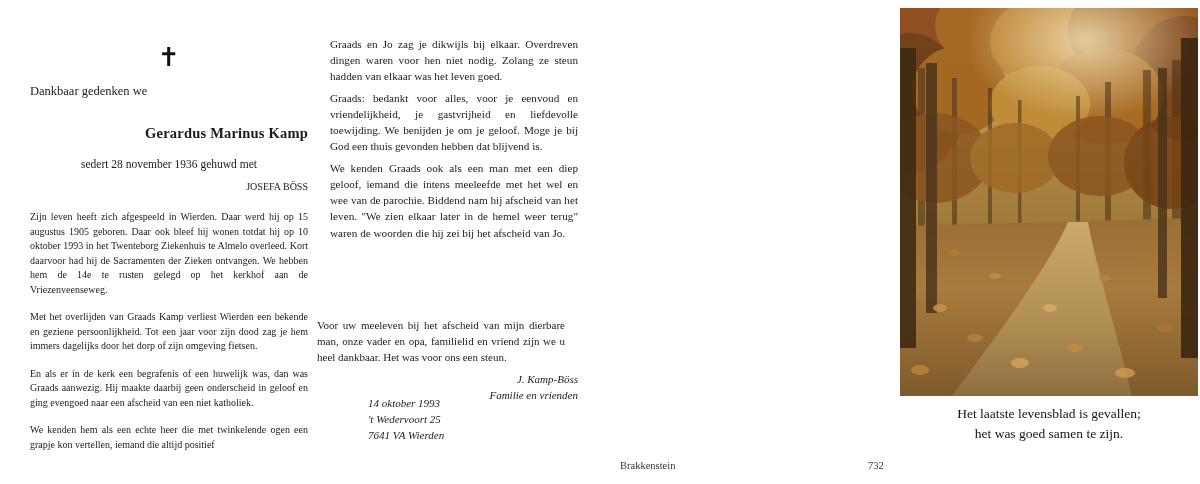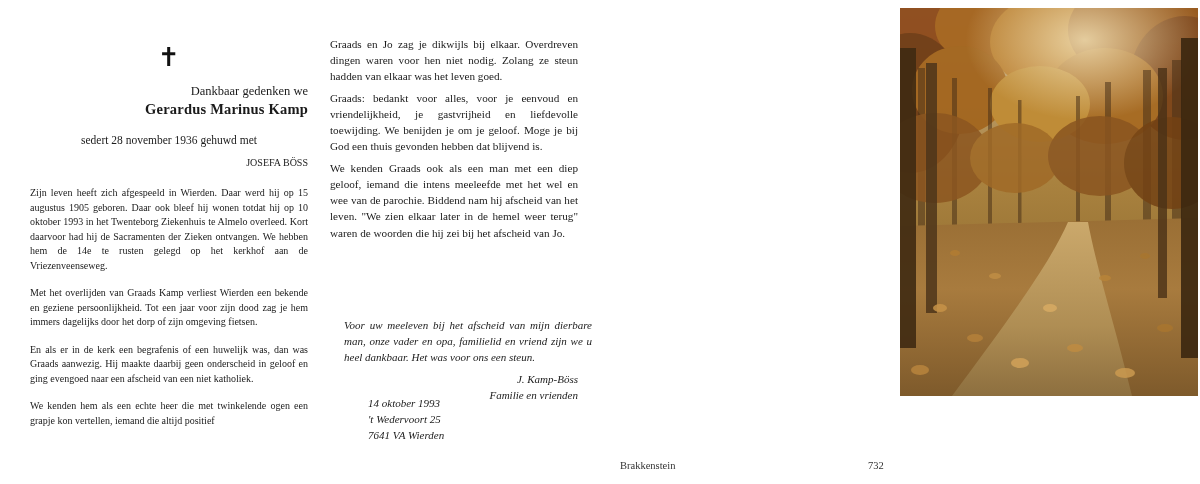--- a/index.html
+++ b/index.html
@@ -33,23 +33,23 @@
   .cross {
     text-align: center;
     font-size: 26px;
     line-height: 1;
     color: #111;
     margin-top: 20px;
     margin-bottom: 14px;
     font-family: "DejaVu Sans", sans-serif;
   }
   .dankbaar {
-    text-align: right;
+    text-align: left;
     font-size: 12.5px;
-    margin-bottom: 2px;
+    margin-bottom: 26px;
   }
   .name {
     text-align: right;
     font-size: 14.5px;
     font-weight: bold;
     letter-spacing: 0.2px;
     margin-bottom: 16px;
   }
   .sedert {
     text-align: center;
@@ -77,24 +77,23 @@
     height: 410px;
   }
   .col2 .body-para {
     font-size: 11.2px;
     line-height: 1.45;
     text-align: justify;
     margin: 0 0 5px 0;
   }
   .thanks {
     position: absolute;
-    left: 344px;
+    left: 317px;
     top: 318px;
     width: 248px;
-    font-style: italic;
     font-size: 11px;
     line-height: 1.45;
     text-align: justify;
   }
   .signature {
     position: absolute;
     left: 330px;
     top: 372px;
     width: 248px;
     font-style: italic;
@@ -273,15 +272,17 @@
           <ellipse cx="150" cy="300" rx="7" ry="4" fill="#d8ab63"></ellipse>
           <ellipse cx="95" cy="268" rx="6" ry="3" fill="#c08e45"></ellipse>
           <ellipse cx="205" cy="270" rx="6" ry="3" fill="#b88439"></ellipse>
           <ellipse cx="245" cy="248" rx="5" ry="3" fill="#a8762f"></ellipse>
           <ellipse cx="55" cy="245" rx="5" ry="3" fill="#b27c33"></ellipse>
         </g>
 
         <rect x="0" y="0" width="298" height="388" fill="none"></rect>
       </svg>
     </div>
+    <div class="caption" style="white-space: pre-line;">Het laatste levensblad is gevallen;
+het was goed samen te zijn.</div>
   </div>
 
 </div>
 
 </body></html>

